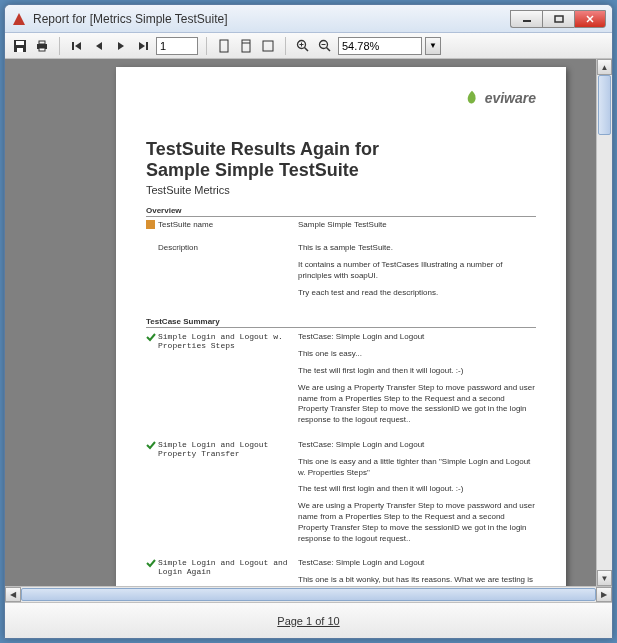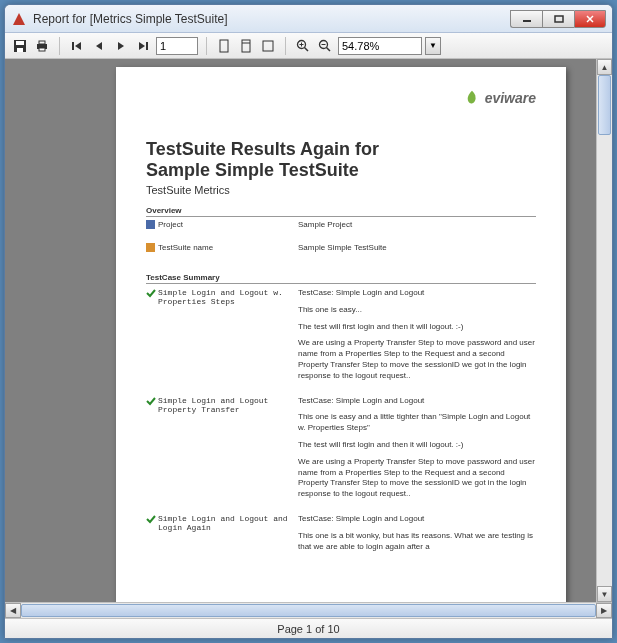--- a/index.html
+++ b/index.html
@@ -205,28 +205,29 @@
 }
 .hscroll .track { flex:1; position:relative;}
 .hscroll .thumb {
   position:absolute; left:0; top:1px; bottom:1px;
   width: 100%;
   background: linear-gradient(#d8e4f4,#b8cce8);
   border:1px solid #8aa8cc;
   border-radius:2px;
 }
 .statusbar {
-  height: 20px;
+  height: 36px;
   background: linear-gradient(#fafafa,#e8e8e8);
   border-top: 1px solid #c0c0c0;
   display:flex;
   align-items:center;
   justify-content:center;
   font-size: 11px;
   color:#333;
+  text-decoration:underline;
 }
 </style>
 </head>
 <body>
 
 <div class="window">
 
   <div class="titlebar">
     <svg class="app-icon" viewBox="0 0 16 16">
         <polygon points="2,14 8,2 14,14" fill="#c0392b"></polygon>
@@ -339,34 +340,34 @@
       <div class="report-title">
         <div>TestSuite Results Again for</div>
         <div>Sample Simple TestSuite</div>
       </div>
       <div class="report-sub">TestSuite Metrics</div>
 
       <div class="section-h">Overview</div>
       <div id="overview-rows">
           <div class="kv-row">
             <div class="kv-icon"><svg width="9" height="9">
-                <rect width="9" height="9" fill="#4a6aa8"></rect>
-              </svg></div>
-            <div class="kv-key">Project</div>
-            <div class="kv-val">
-              <p style="margin-bottom: 6px;">Sample Project</p>
-            </div>
-          </div>
-          <div class="kv-row">
-            <div class="kv-icon"><svg width="9" height="9">
                 <rect width="9" height="9" fill="#d89030"></rect>
               </svg></div>
             <div class="kv-key">TestSuite name</div>
             <div class="kv-val">
               <p style="margin-bottom: 6px;">Sample Simple TestSuite</p>
+            </div>
+          </div>
+          <div class="kv-row">
+            <div class="kv-icon"></div>
+            <div class="kv-key">Description</div>
+            <div class="kv-val">
+              <p style="margin-bottom: 6px;">This is a sample TestSuite.</p>
+              <p style="margin-bottom: 6px;">It contains a number of TestCases Illustrating a number of principles with soapUI.</p>
+              <p style="margin-bottom: 6px;">Try each test and read the descriptions.</p>
             </div>
           </div>
         </div>
 
       <div class="section-h">TestCase Summary</div>
       <div id="tc-rows">
           <div class="tc-row">
             <div class="tc-icon"><svg width="10" height="10" viewBox="0 0 10 10">
                 <polyline points="1,5 4,8 9,2" fill="none" stroke="#2a8a2a" stroke-width="2"></polyline>
               </svg></div>

